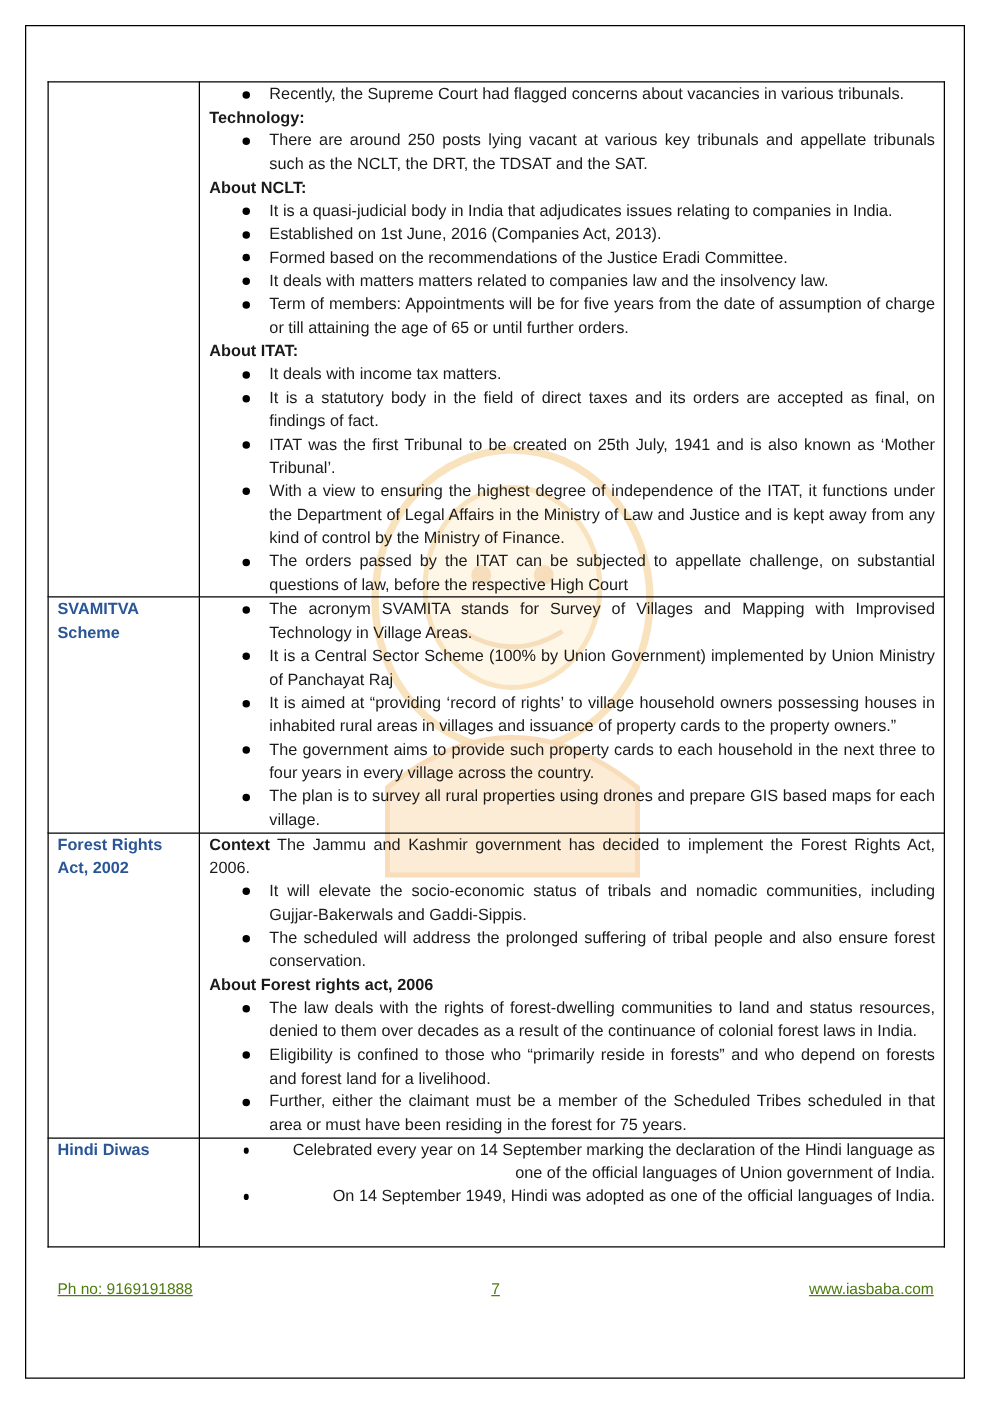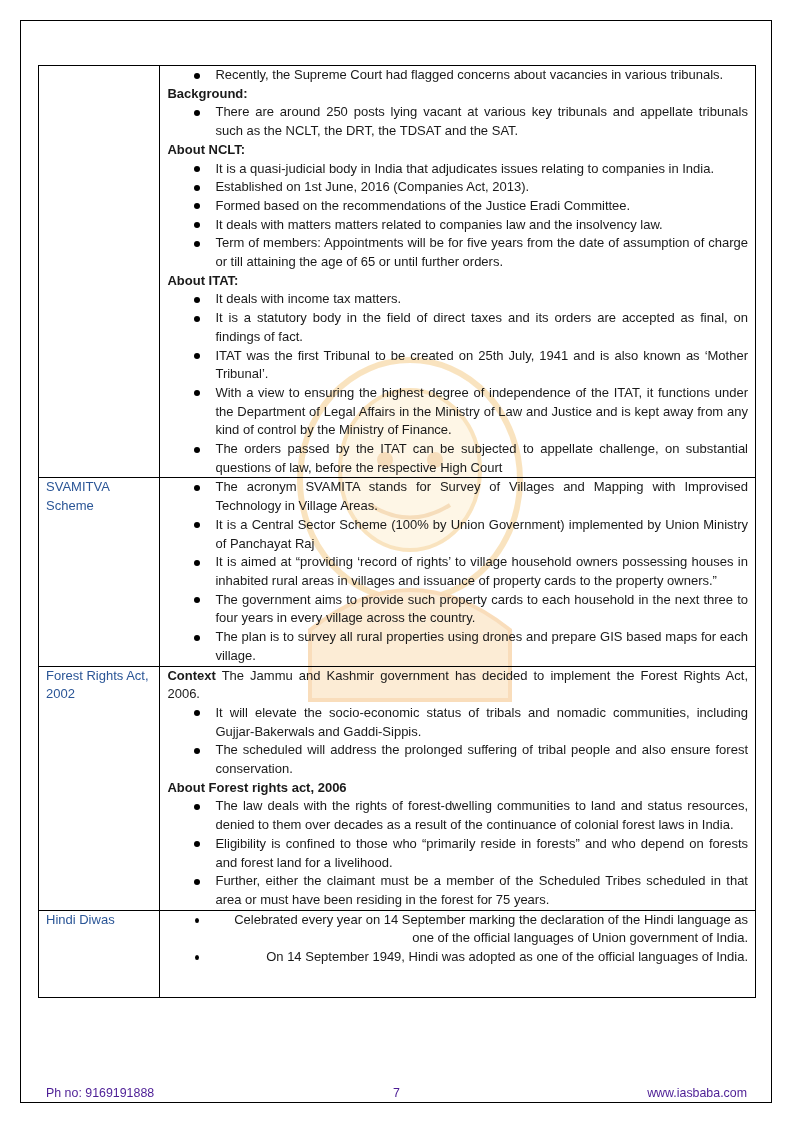--- a/index.html
+++ b/index.html
@@ -4,28 +4,28 @@
 <style>
   html, body { margin:0; padding:0; background:#ffffff; }
   body { width:793px; height:1123px; position:relative; overflow:hidden;
          font-family:"Liberation Sans", sans-serif; color:#1a1a1a; }
   .page-border { position:absolute; left:20px; top:20px; width:752px; height:1083px;
                  border:1px solid #000; box-sizing:border-box; }
   .watermark { position:absolute; left:250px; top:330px; width:320px; height:380px; pointer-events:none; opacity:0.35; }
   table.content { position:absolute; left:38px; top:65px; width:718px; border-collapse:collapse;
                   font-size:13px; line-height:18.7px; }
   table.content td { border:1px solid #000; vertical-align:top; padding:0 7px 0 7px; }
-  td.topic { width:108px; color:#2a5596; font-weight:normal; padding-top:3px; }
+  td.topic { width:108px; color:#2a5596; font-weight:bold; padding-top:3px; }
   td.body { width:596px; text-align:justify; }
   .heading { font-weight:bold; }
   ul { margin:0; padding:0 0 0 48px; list-style:none; }
   ul li { position:relative; }
   ul li::before { content:""; position:absolute; left:-21px; top:6.5px; width:6px; height:6px; border-radius:50%; background:#000; }
   ul.small li::before { width:4px; height:5px; left:-20px; top:7px; }
-  .footer { position:absolute; top:1086px; font-size:12.4px; color:#4c1d95; }
+  .footer { position:absolute; top:1024px; font-size:12.4px; color:#4d7c0f;text-decoration:underline; }
 </style>
 </head>
 <body>
 
 <div class="page-border"></div>
 
 <svg class="watermark" viewBox="0 0 320 380">
   <ellipse cx="160" cy="150" rx="110" ry="120" fill="none" stroke="#f0b24a" stroke-width="6"></ellipse>
   <ellipse cx="160" cy="140" rx="70" ry="80" fill="#fde7b8" stroke="#f0b24a" stroke-width="4"></ellipse>
   <path d="M60 300 Q160 220 260 300 L260 370 L60 370 Z" fill="#f7c98a" stroke="#f0a040" stroke-width="4"></path>
@@ -35,21 +35,21 @@
 </svg>
 
 <table class="content">
   <tbody id="rows">
       <tr>
         <td class="topic"></td>
         <td class="body">
           <ul>
             <li>Recently, the Supreme Court had flagged concerns about vacancies in various tribunals.</li>
           </ul>
-          <div class="heading">Background:</div>
+          <div class="heading">Technology:</div>
           <ul>
             <li>There are around 250 posts lying vacant at various key tribunals and appellate tribunals such as the NCLT, the DRT, the TDSAT and the SAT.</li>
           </ul>
           <div class="heading">About NCLT:</div>
           <ul>
             <li>It is a quasi-judicial body in India that adjudicates issues relating to companies in India.</li>
             <li>Established on 1st June, 2016 (Companies Act, 2013).</li>
             <li>Formed based on the recommendations of the Justice Eradi Committee.</li>
             <li>It deals with matters matters related to companies law and the insolvency law.</li>
             <li>Term of members: Appointments will be for five years from the date of assumption of charge or till attaining the age of 65 or until further orders.</li>

